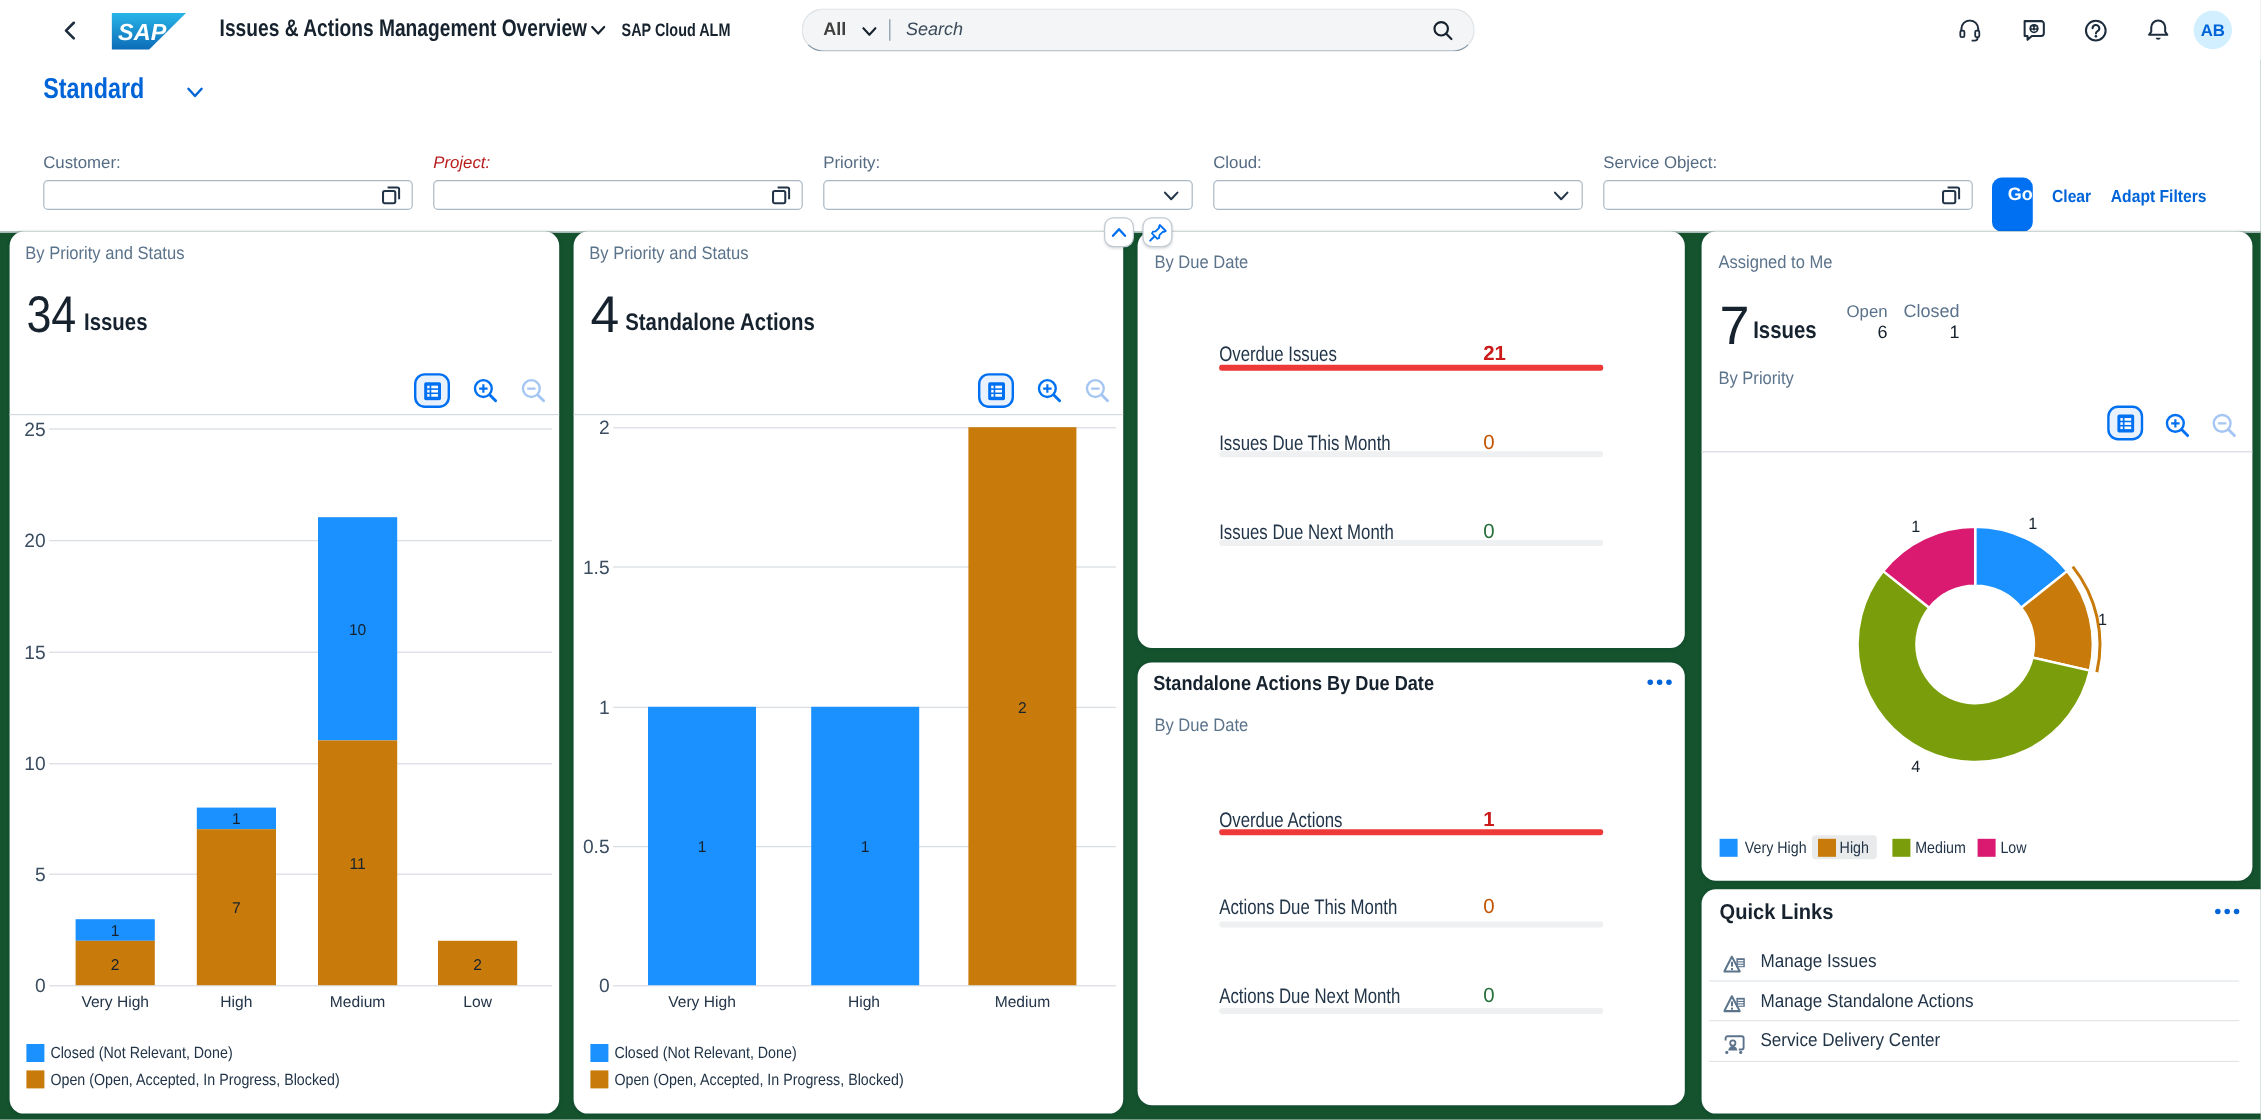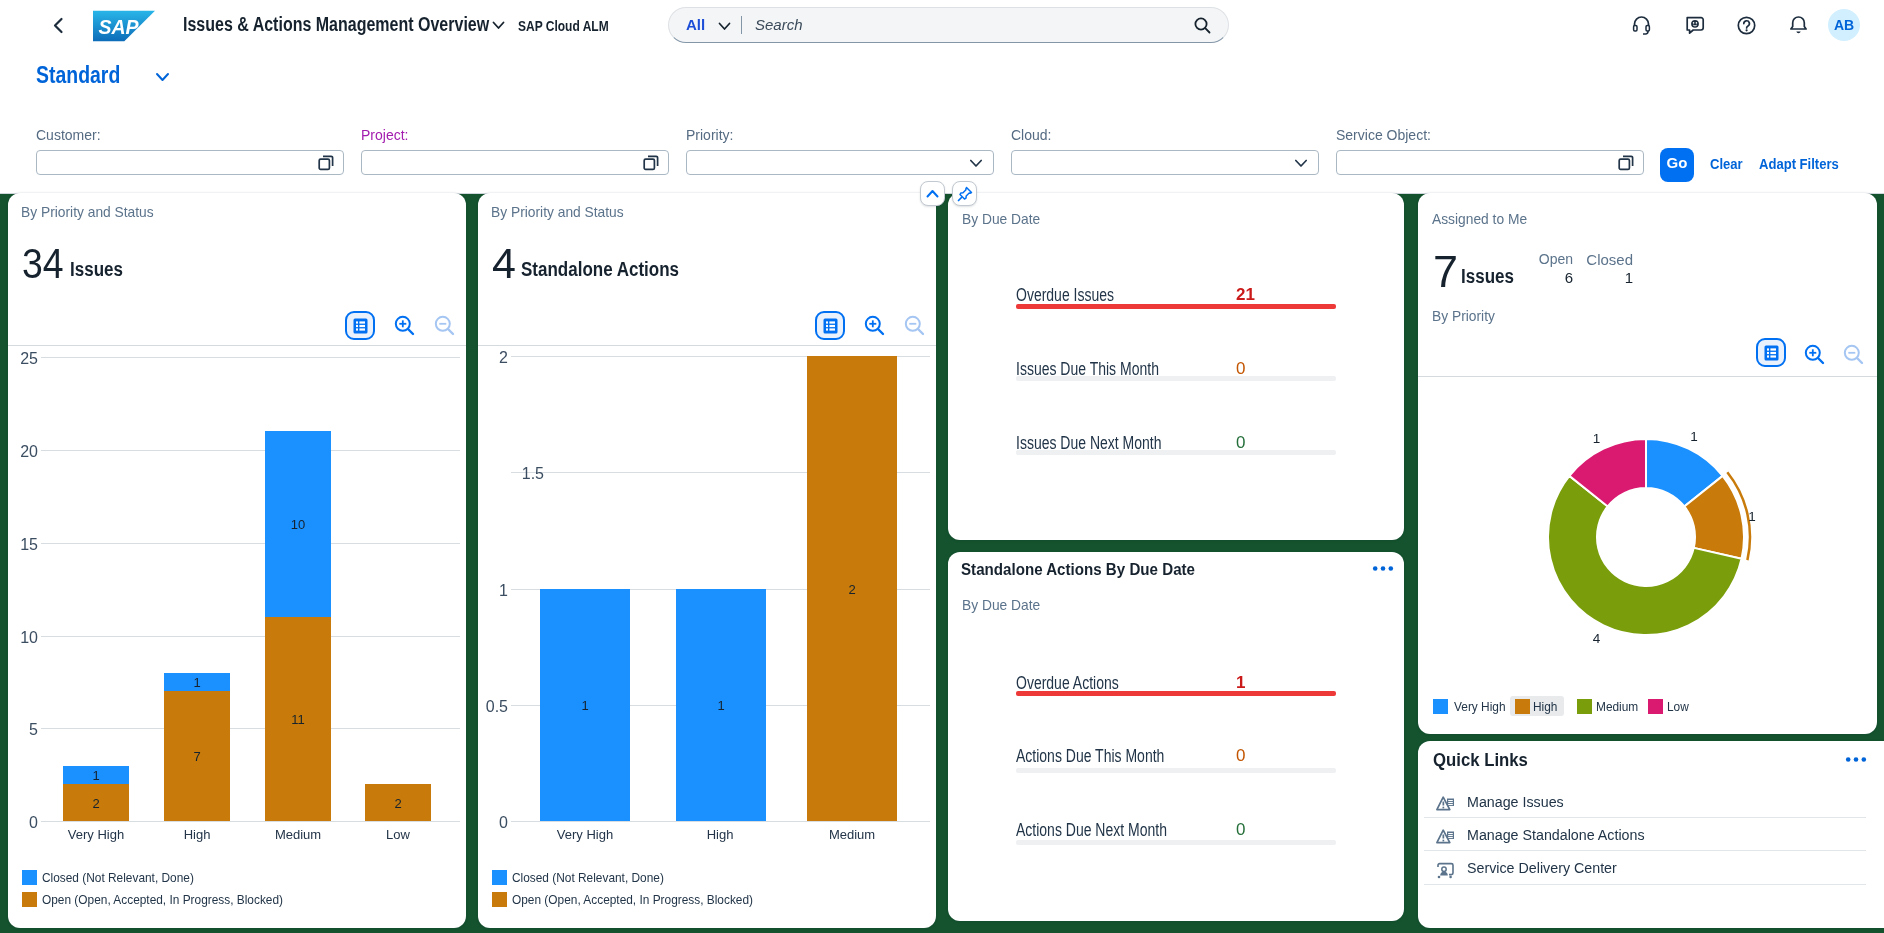--- a/index.html
+++ b/index.html
@@ -44,21 +44,21 @@
     <path d="M0 0 H92 L46.5 45 H0 Z" fill="url(#sapg)"></path>
     <text x="8" y="34" font-size="29" font-weight="bold" font-style="italic" fill="#fff" font-family="Liberation Sans">SAP</text>
   </svg>
   <div class="abs" style="left:183px;top:12.5px;font-size:20px;font-weight:bold;color:#16222e;transform:scaleX(0.80);transform-origin:left top;white-space:nowrap;">Issues &amp; Actions Management Overview</div>
   <svg class="abs" style="left:492px;top:21px" width="13" height="9" viewBox="0 0 13 9">
         <path d="M1.5 1.5 L6.5 7 L11.5 1.5" fill="none" stroke="#16222e" stroke-width="1.8" stroke-linecap="round" stroke-linejoin="round"></path>
       </svg>
   <div class="abs" style="left:518px;top:16.9px;font-size:15px;font-weight:bold;color:#16222e;transform:scaleX(0.8);transform-origin:left top;white-space:nowrap;">SAP Cloud ALM</div>
 
   <div class="abs" style="left:668px;top:7px;width:561px;height:36px;background:#f4f5f6;border:1px solid #dde1e5;border-bottom:1px solid #8396a8;border-radius:18px;">
-    <div class="abs" style="left:17px;top:8px;font-size:15px;font-weight:bold;color:#1d4ed8;">All</div>
+    <div class="abs" style="left:17px;top:8px;font-size:15px;font-weight:bold;color:#404040;">All</div>
     <svg class="abs" style="left:49px;top:14px" width="13" height="9" viewBox="0 0 13 9">
           <path d="M1.5 1.5 L6.5 7 L11.5 1.5" fill="none" stroke="#16222e" stroke-width="1.7" stroke-linecap="round" stroke-linejoin="round"></path>
         </svg>
     <div class="abs" style="left:72px;top:8px;width:1px;height:18px;background:#8396a8;"></div>
     <div class="abs" style="left:86px;top:8px;font-size:15px;font-style:italic;color:#3a4a5a;">Search</div>
     <svg class="abs" style="right:16px;top:8px" width="19" height="19" viewBox="0 0 19 19">
           <circle cx="8" cy="8" r="5.6" fill="none" stroke="#16222e" stroke-width="1.8"></circle>
           <line x1="12.2" y1="12.2" x2="16.5" y2="16.5" stroke="#16222e" stroke-width="1.8" stroke-linecap="round"></line>
         </svg>
   </div>
@@ -88,21 +88,21 @@
   <div class="abs" style="left:1828px;top:9px;width:32px;height:32px;border-radius:50%;background:#d1efff;text-align:center;line-height:32px;font-size:14px;font-weight:bold;color:#0064d9;">AB</div>
 </div>
 
 <div class="abs" style="left:36px;top:61px;font-size:24px;font-weight:bold;color:#0064d9;transform:scaleX(0.81);transform-origin:left top;">Standard</div>
 <svg class="abs" style="left:155px;top:72px" width="15" height="10" viewBox="0 0 15 10">
       <path d="M2 2 L7.5 8 L13 2" fill="none" stroke="#0064d9" stroke-width="2" stroke-linecap="round" stroke-linejoin="round"></path>
     </svg>
 
 <div id="filterbar">
   <div class="abs" style="left:36px;top:127px;font-size:14px;color:#556b82;">Customer:</div>
-  <div class="abs" style="left:361px;top:127px;font-size:14px;color:#a21caf;">Project:</div>
+  <div class="abs" style="left:361px;top:127px;font-size:14px;color:#b91c1c;font-style:italic;">Project:</div>
   <div class="abs" style="left:686px;top:127px;font-size:14px;color:#556b82;">Priority:</div>
   <div class="abs" style="left:1011px;top:127px;font-size:14px;color:#556b82;">Cloud:</div>
   <div class="abs" style="left:1336px;top:127px;font-size:14px;color:#556b82;">Service Object:</div>
 
   <div class="finput" style="left:36px;">
         <svg class="vh" viewBox="0 0 16 16">
           <rect x="1.2" y="4.2" width="10.2" height="10.2" rx="1.4" fill="none" stroke="#223548" stroke-width="1.7"></rect>
           <path d="M5 1.3 h8.2 a1.4 1.4 0 0 1 1.4 1.4 V11" fill="none" stroke="#223548" stroke-width="1.7"></path>
         </svg>
       </div>
@@ -122,21 +122,21 @@
           <path d="M1.8 1.5 L7 7 L12.2 1.5" fill="none" stroke="#223548" stroke-width="1.7" stroke-linecap="round" stroke-linejoin="round"></path>
         </svg>
       </div>
   <div class="finput" style="left:1336px;">
         <svg class="vh" viewBox="0 0 16 16">
           <rect x="1.2" y="4.2" width="10.2" height="10.2" rx="1.4" fill="none" stroke="#223548" stroke-width="1.7"></rect>
           <path d="M5 1.3 h8.2 a1.4 1.4 0 0 1 1.4 1.4 V11" fill="none" stroke="#223548" stroke-width="1.7"></path>
         </svg>
       </div>
 
-  <div class="abs" style="left:1660px;top:148px;width:34px;height:34px;background:#0070f2;border-radius:8px;color:#fff;font-size:15px;font-weight:bold;text-align:center;line-height:30px;">Go</div>
+  <div class="abs" style="left:1660px;top:148px;width:34px;height:45px;background:#0070f2;border-radius:8px;color:#fff;font-size:15px;font-weight:bold;text-align:right;line-height:30px;">Go</div>
   <div class="abs" style="left:1710px;top:155.5px;font-size:14.5px;font-weight:bold;color:#0064d9;transform:scaleX(0.9);transform-origin:left top;">Clear</div>
   <div class="abs" style="left:1759px;top:155.5px;font-size:14.5px;font-weight:bold;color:#0064d9;transform:scaleX(0.9);transform-origin:left top;white-space:nowrap;">Adapt Filters</div>
 </div>
 
 <div id="content">
 <div class="abs" style="left:0;top:0;width:1884px;height:1px;background:#cfd6dc;"></div>
 
 <div class="card" style="left:8px;top:0px;width:458px;height:735px;">
   <div class="ctitle" style="left:13px;top:10px;">By Priority and Status</div>
   <div class="abs" style="left:14px;top:46px;font-size:43px;color:#16222e;transform:scaleX(0.87);transform-origin:left top;">34</div>
@@ -231,21 +231,21 @@
           <line x1="5.3" y1="8.8" x2="12.3" y2="8.8" stroke="#a5c6f2" stroke-width="1.8"></line>
           <line x1="14" y1="14" x2="19" y2="19" stroke="#a5c6f2" stroke-width="2.4" stroke-linecap="round"></line>
         </svg>
   <div class="cdiv" style="top:152px;"></div>
   <div class="gridline" style="left:33px;width:419px;top:163px;"></div>
   <div class="gridline" style="left:33px;width:419px;top:279px;"></div>
   <div class="gridline" style="left:33px;width:419px;top:395.5px;"></div>
   <div class="gridline" style="left:33px;width:419px;top:512px;"></div>
   <div class="gridline" style="left:33px;width:419px;top:628px;"></div>
   <div class="axlab" style="left:0px;top:156px;">2</div>
-  <div class="axlab" style="left:0px;top:272px;margin-left:36px;">1.5</div>
+  <div class="axlab" style="left:0px;top:272px;">1.5</div>
   <div class="axlab" style="left:0px;top:388.5px;">1</div>
   <div class="axlab" style="left:0px;top:505px;">0.5</div>
   <div class="axlab" style="left:0px;top:621px;">0</div>
   <div class="bar" style="left:62px;width:90px;top:395.5px;height:232.5px;background:#1b90ff;"></div>
   <div class="bar" style="left:198px;width:90px;top:395.5px;height:232.5px;background:#1b90ff;"></div>
   <div class="bar" style="left:329px;width:90px;top:163px;height:465px;background:#c87b0a;"></div>
   <div class="blab" style="left:62px;width:90px;top:505px;">1</div>
   <div class="blab" style="left:198px;width:90px;top:505px;">1</div>
   <div class="blab" style="left:329px;width:90px;top:389px;">2</div>
   <div class="xlab" style="left:67px;width:80px;top:634px;">Very High</div>

